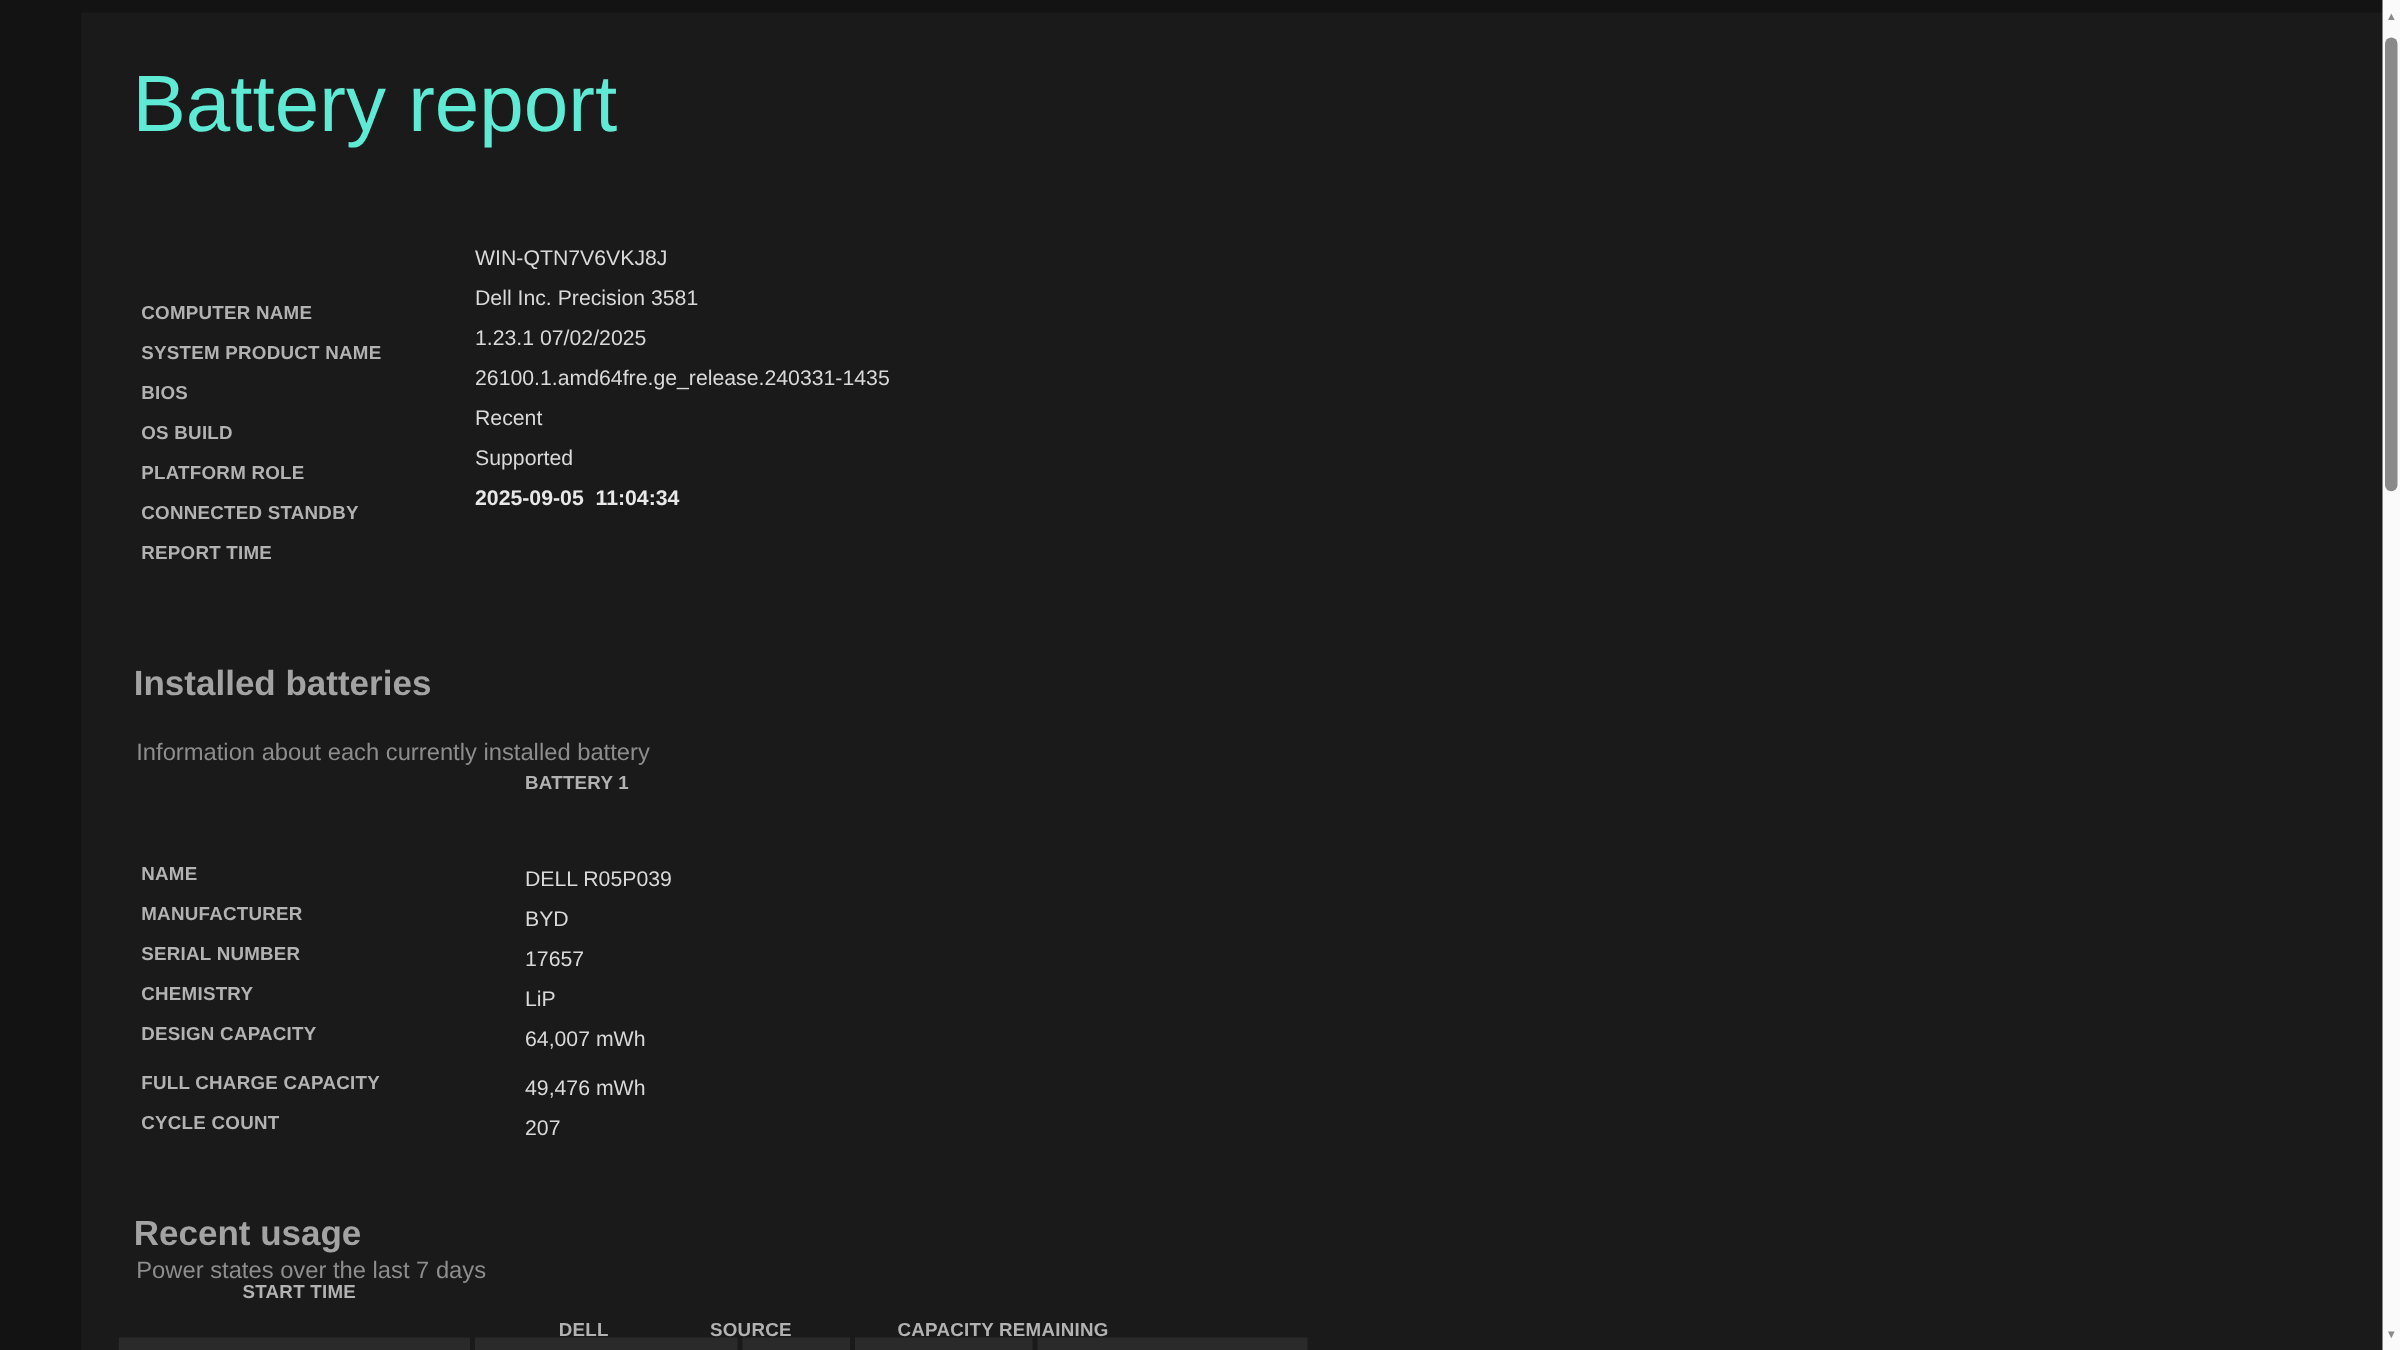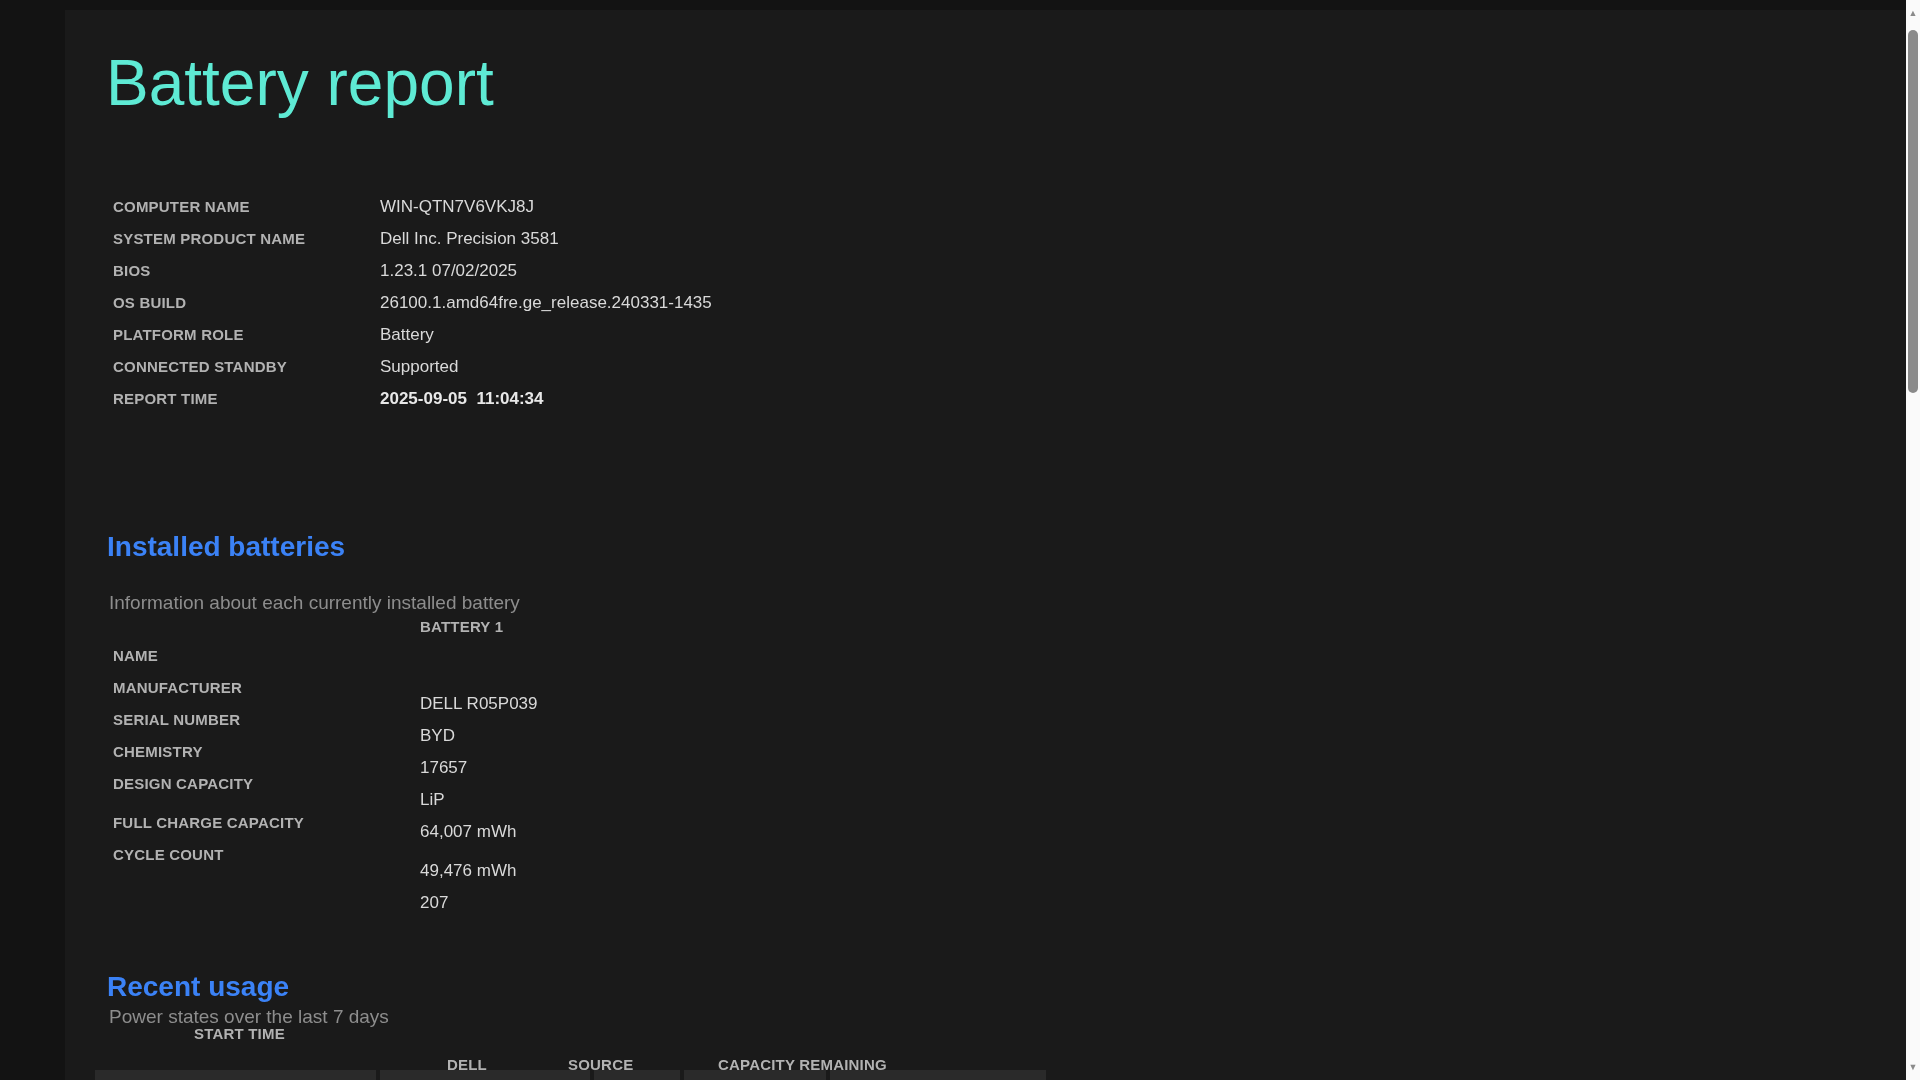--- a/index.html
+++ b/index.html
@@ -17,30 +17,31 @@
   .page-title{
     left:106px;top:46px;
     font-size:64px;font-weight:400;letter-spacing:0px;
     color:#5eead4;
   }
   .kv-row{position:absolute;left:0;width:1100px;height:32px;line-height:32px;}
   .kv-label{
     position:absolute;left:113px;
     font-size:15px;font-weight:700;color:#b2b2b2;letter-spacing:0.2px;
     white-space:pre;
+    margin-top:44px;
   }
   .kv-value{
     position:absolute;left:380px;
     font-size:17px;font-weight:400;color:#d9d9d9;white-space:pre;
   }
   .kv-value.bold{font-weight:700;color:#e8e8e8;}
   .bat-value{left:420px;margin-top:48px;}
   .section-heading{
     left:107px;
-    font-size:28px;font-weight:700;color:#3b82f6;
+    font-size:28px;font-weight:700;color:#a3a3a3;
   }
   .section-subtitle{
     left:109px;
     font-size:19px;font-weight:400;color:#8d8d8d;
   }
   .col-header{
     position:absolute;
     font-size:15px;font-weight:700;color:#b2b2b2;letter-spacing:0.2px;
     white-space:pre;
     text-align:center;
@@ -85,21 +86,21 @@
     <div class="kv-row" style="top:255px">
       <span class="kv-label">BIOS</span>
       <span class="kv-value">1.23.1 07/02/2025</span>
     </div>
     <div class="kv-row" style="top:287px">
       <span class="kv-label">OS BUILD</span>
       <span class="kv-value">26100.1.amd64fre.ge_release.240331-1435</span>
     </div>
     <div class="kv-row" style="top:319px">
       <span class="kv-label">PLATFORM ROLE</span>
-      <span class="kv-value">Battery</span>
+      <span class="kv-value">Recent</span>
     </div>
     <div class="kv-row" style="top:351px">
       <span class="kv-label">CONNECTED STANDBY</span>
       <span class="kv-value">Supported</span>
     </div>
     <div class="kv-row" style="top:383px">
       <span class="kv-label">REPORT TIME</span>
       <span class="kv-value bold">2025-09-05  11:04:34</span>
     </div>
   </div>

